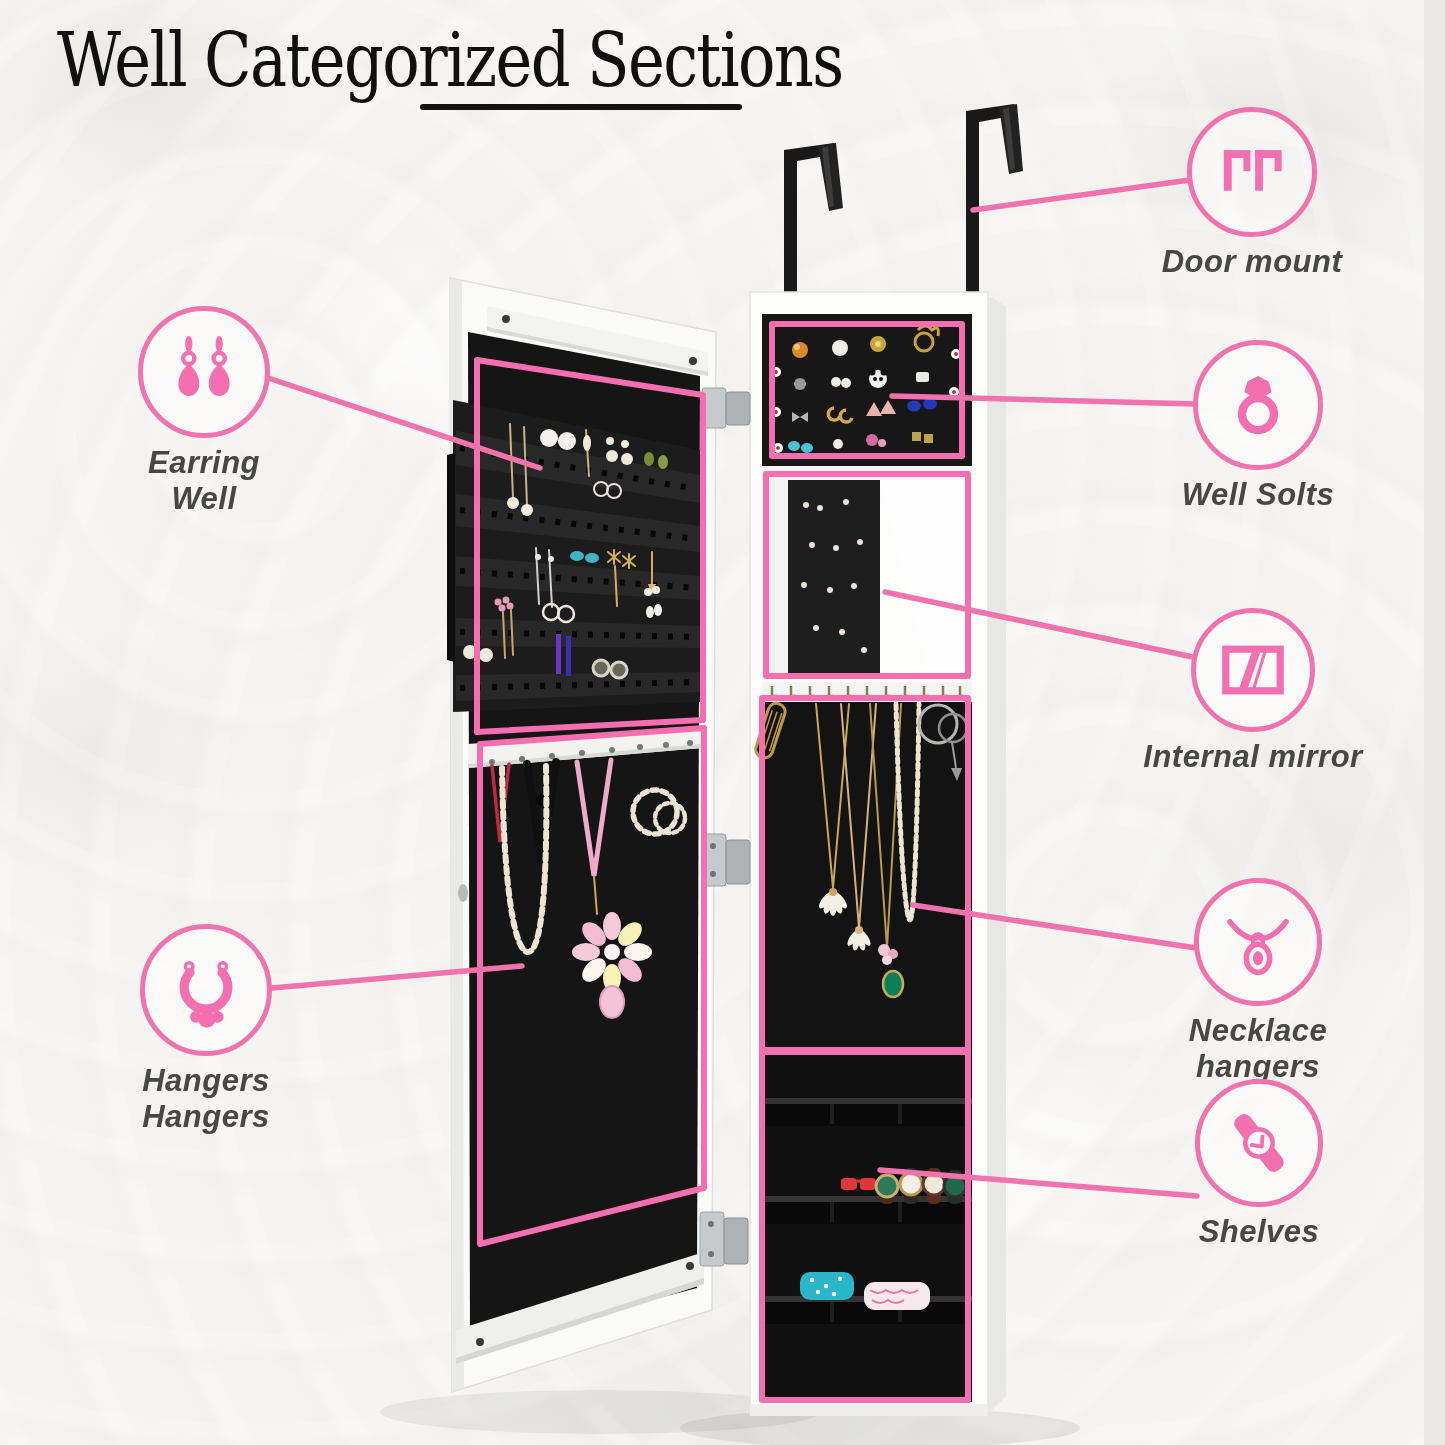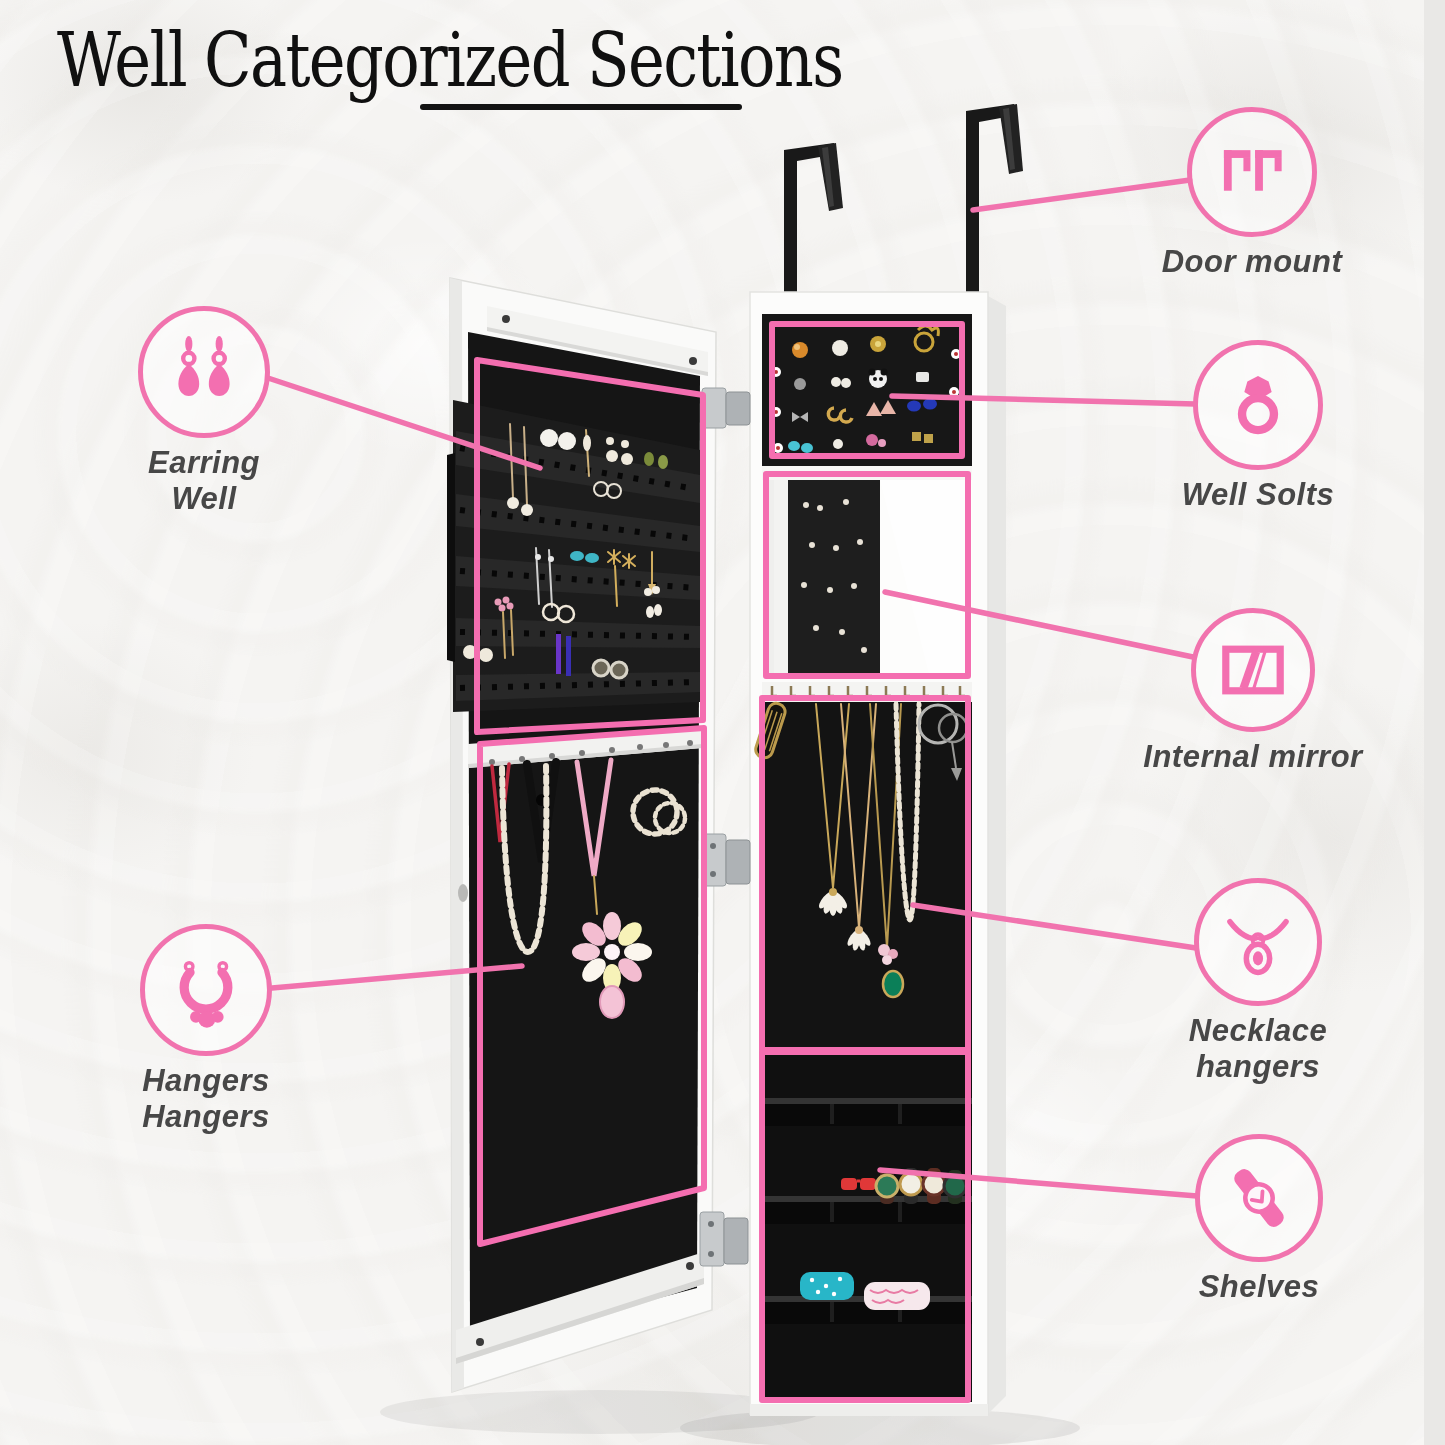--- a/index.html
+++ b/index.html
@@ -506,21 +506,21 @@
         <ellipse cx="50" cy="71" rx="15" ry="18" fill="none" stroke="#f36fb0" stroke-width="7"></ellipse>
         <ellipse cx="50" cy="71" rx="6.5" ry="9" fill="#f36fb0"></ellipse>
       </svg>
     </div>
     <div class="callout-label">
       <span>Necklace</span>
         <span>hangers</span>
     </div>
   </div>
 
-  <div class="callout" style="left:1109px;top:1134px;">
+  <div class="callout" style="left:1109px;top:1079px;">
     <div class="badge" style="width:128px;height:128px;">
       <svg width="76" height="76" viewBox="0 0 100 100">
         <g transform="rotate(-38 50 50)">
           <rect x="38" y="6" width="24" height="88" rx="10" fill="#f36fb0"></rect>
           <circle cx="50" cy="50" r="21" fill="#f36fb0"></circle>
           <circle cx="50" cy="50" r="15" fill="#fdf6fa"></circle>
           <polyline points="41,46 50,56 59,46" fill="none" stroke="#f36fb0" stroke-width="5" stroke-linecap="round" stroke-linejoin="round"></polyline>
         </g>
       </svg>
     </div>

